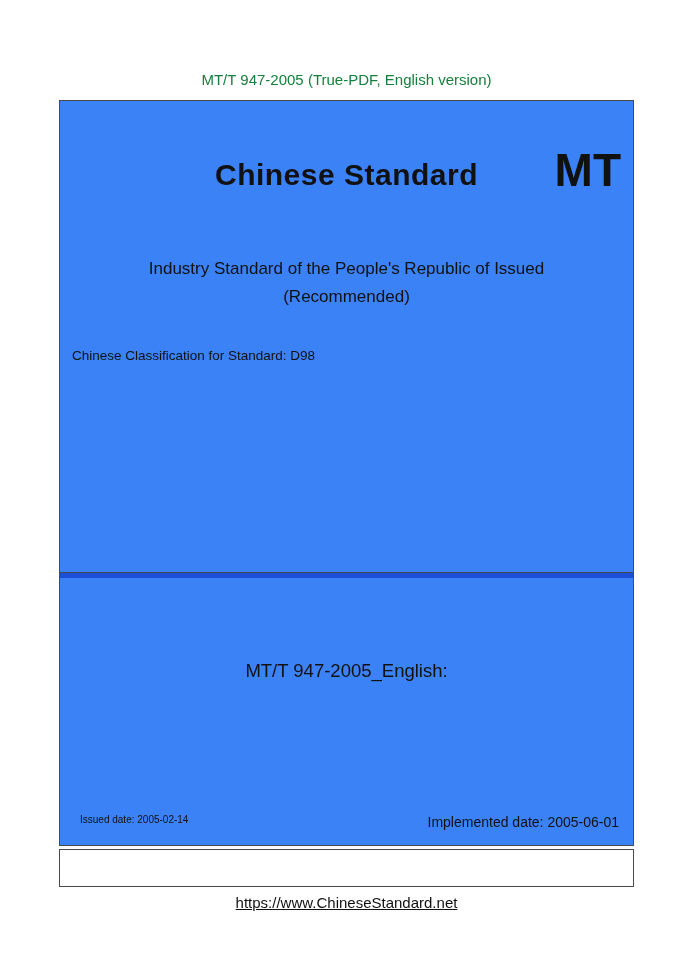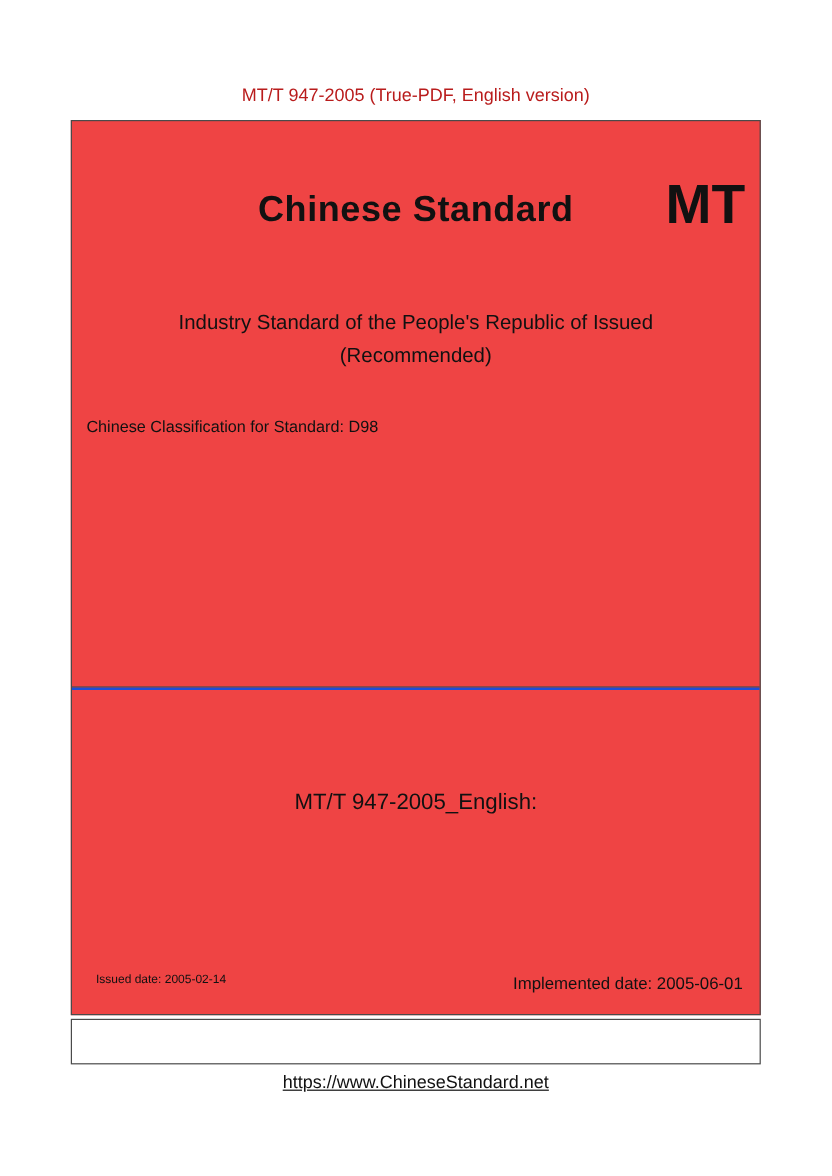--- a/index.html
+++ b/index.html
@@ -20,44 +20,44 @@
     background: #ffffff;
     overflow: hidden;
   }
   .doc-header {
     position: absolute;
     top: 71px;
     left: 0;
     width: 100%;
     text-align: center;
     font-size: 15px;
-    color: #b91c1c;
+    color: #15803d;
   }
   .main-box {
     position: absolute;
     left: 59px;
     top: 100px;
     width: 575px;
     height: 746px;
     border: 1px solid #4a4a4a;
     box-sizing: border-box;
-    background: #ef4444;
+    background: #3b82f6;
   }
   .top-section {
     position: relative;
     width: 100%;
     height: 472px;
     border-bottom: 1px solid #4a4a4a;
     box-sizing: border-box;
   }
   .bottom-section {
     position: relative;
     width: 100%;
     height: 272px;
-    border-top: 2px solid #1d4ed8;
+    border-top: 5px solid #1d4ed8;
     box-sizing: border-box;
   }
   .brand-title {
     position: absolute;
     top: 59px;
     left: 0;
     width: 100%;
     text-align: center;
     font-size: 30px;
     font-weight: bold;

